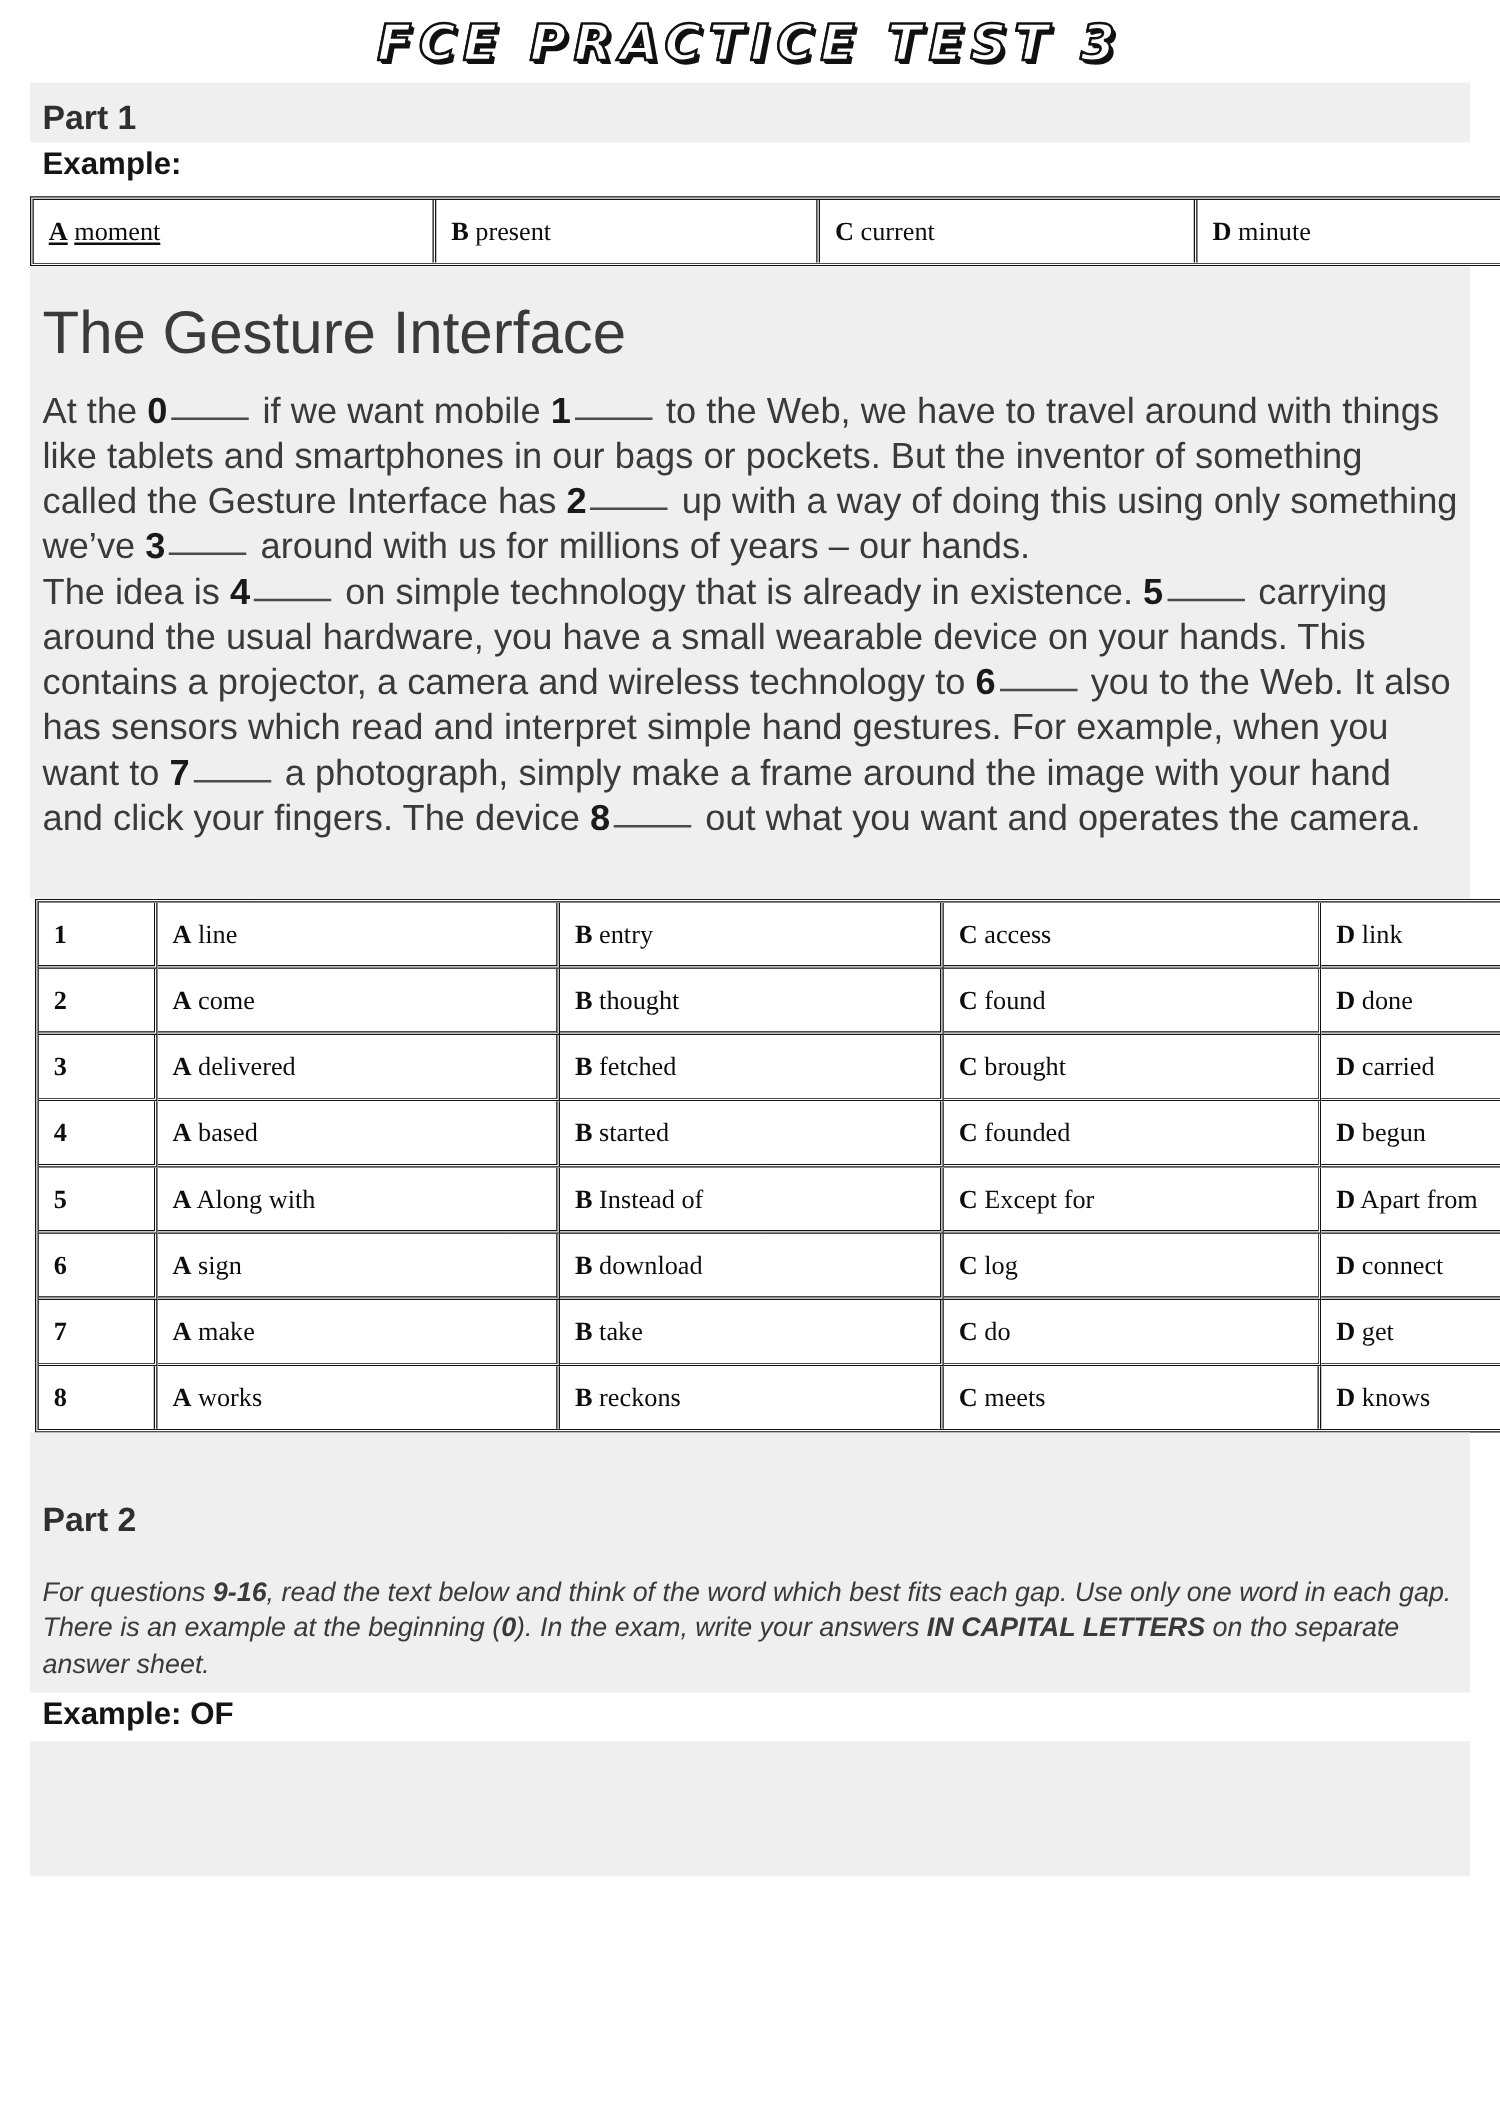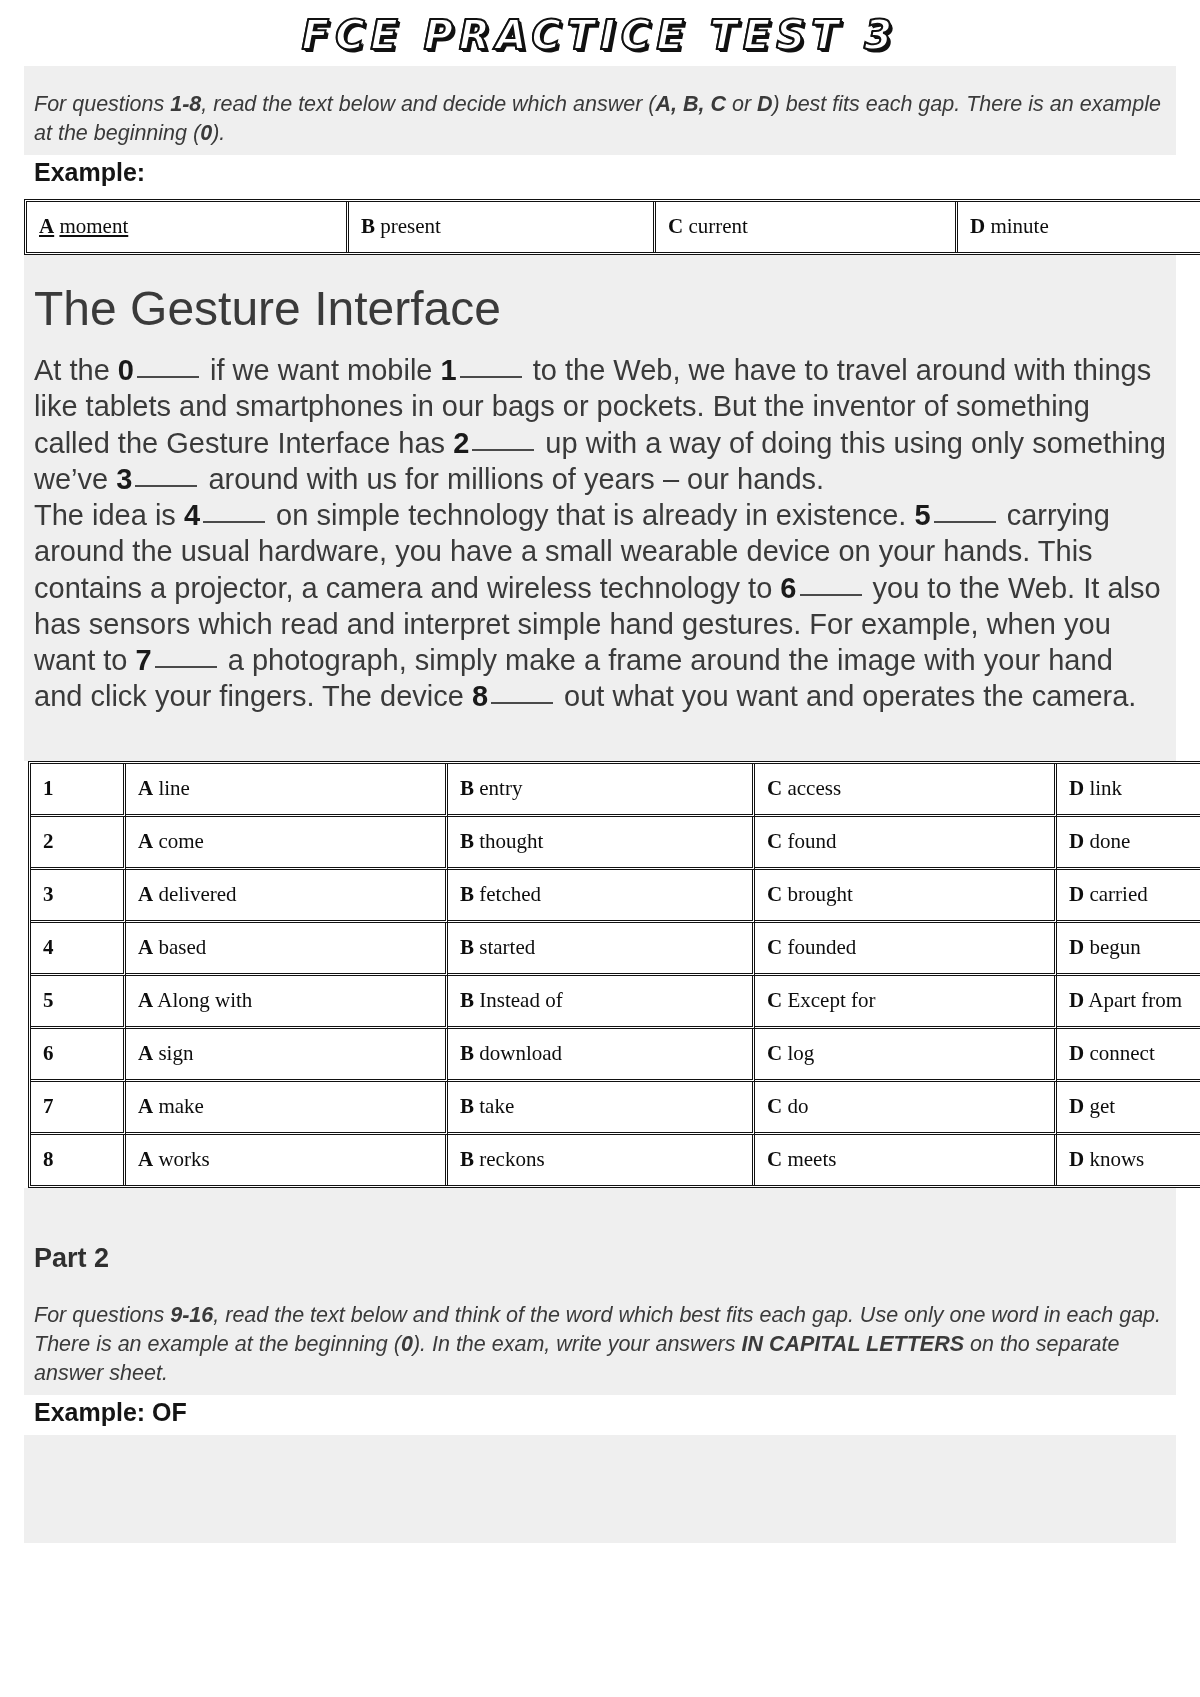--- a/index.html
+++ b/index.html
@@ -132,23 +132,21 @@
 
   .spacer-band { height: 40px; }
   .tail-band { height: 108px; }
 </style>
 </head>
 <body>
 
 <div class="doc-title">FCE PRACTICE TEST 3</div>
 
 <div class="band">
-  <div class="instructions">
-    <span>For questions </span><b>1-8</b><span>, read the text below and decide which answer (</span><b>A, B, C</b><span> or </span><b>D</b><span>) best fits each gap. There is an example at the beginning (</span><b>0</b><span>).</span>
-  </div>
+  <div class="part-heading">Part 1</div>
 </div>
 <div class="example-label">Example:</div>
 
 <table class="opt-table example-table">
   <tbody>
       <tr>
     <td style="width:295px"><span class="opt-letter underlined">A</span> <span class="underlined">moment</span></td>
     <td style="width:280px"><span class="opt-letter">B</span> <span>present</span></td>
     <td style="width:275px"><span class="opt-letter">C</span> <span>current</span></td>
     <td style="width:420px"><span class="opt-letter">D</span> <span>minute</span></td>

